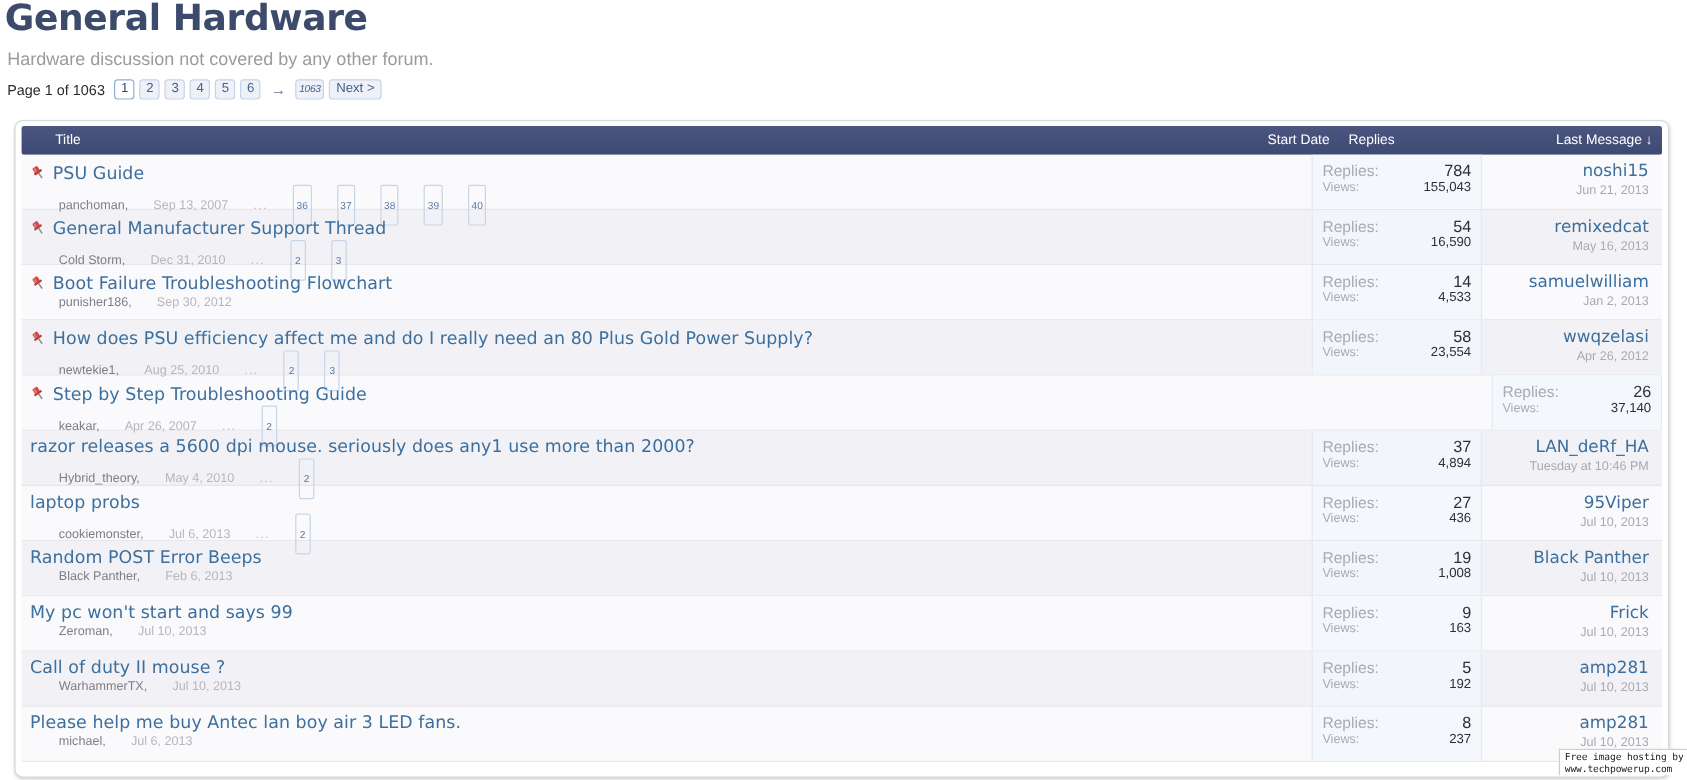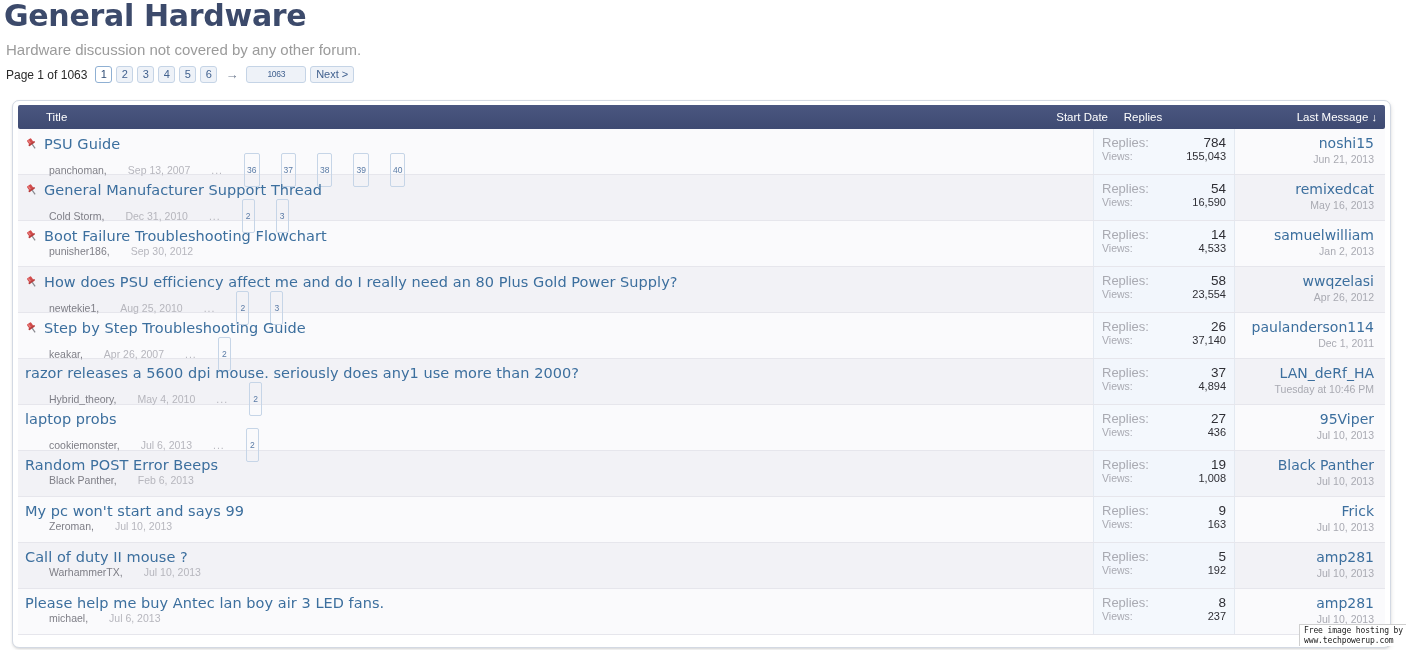--- a/index.html
+++ b/index.html
@@ -39,21 +39,21 @@
     background: #eef2f8;
     border: 1px solid #c5d4e6;
     border-radius: 3px;
     cursor: pointer;
   }
   .pbtn.current {
     background: #ffffff;
     border-color: #8fb0d3;
     color: #2d4a73;
   }
-  .pbtn.small { font-size: 8.5px; padding: 0 20px; min-width: 20px; letter-spacing:-0.3px;}
+  .pbtn.small { font-size: 8.5px; padding: 0 2px; min-width: 20px; letter-spacing:-0.3px;font-style:italic;}
   .pbtn.next { font-size: 11px; padding: 0 5px; }
   .parrow { color:#6f7c91; font-size: 13px; padding: 0 4px; line-height:1; }
 
   
   .panel {
     position: absolute; left: 12px; top: 100px;
     width: 1379px; height: 548px;
     background: #fff;
     border: 1px solid #d3d9e3;
     border-radius: 7px;
@@ -359,24 +359,20 @@
           <div class="cell-stats">
             <div class="stat-line">
               <span class="stat-lbl replies">Replies:</span>
               <span class="stat-val replies">26</span>
             </div>
             <div class="stat-line">
               <span class="stat-lbl views">Views:</span>
               <span class="stat-val views">37,140</span>
             </div>
           </div>
-          <div class="cell-last">
-            <div class="last-user">paulanderson114</div>
-            <div class="last-date">Dec 1, 2011</div>
-          </div>
         </div>
         <div class="row even">
           <div class="cell-title">
             <div class="t-line">
               <span class="t-name">razor releases a 5600 dpi mouse. seriously does any1 use more than 2000?</span>
             </div>
             <div class="t-meta">
               <span class="t-author">Hybrid_theory,</span>
               <span class="t-date">May 4, 2010</span>
               <span class="t-ellip">...</span>

